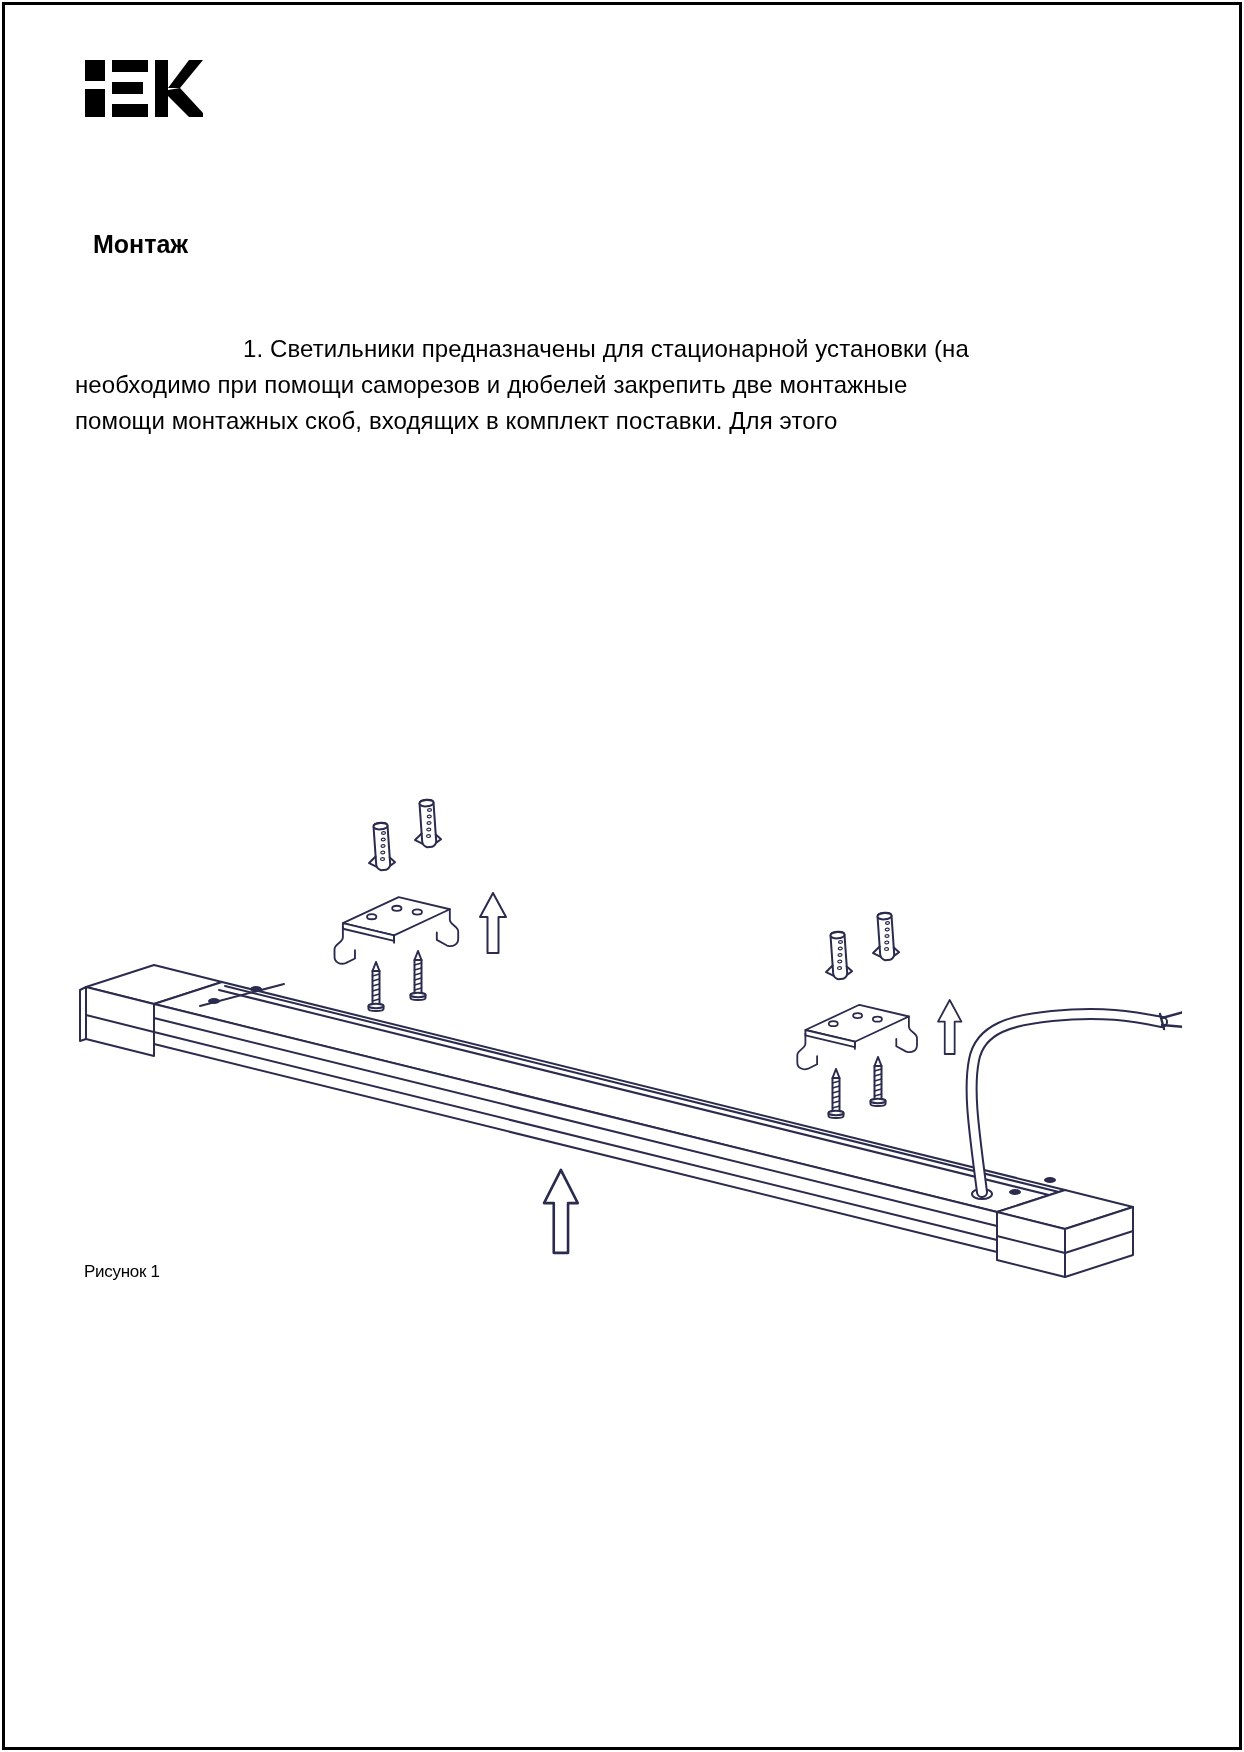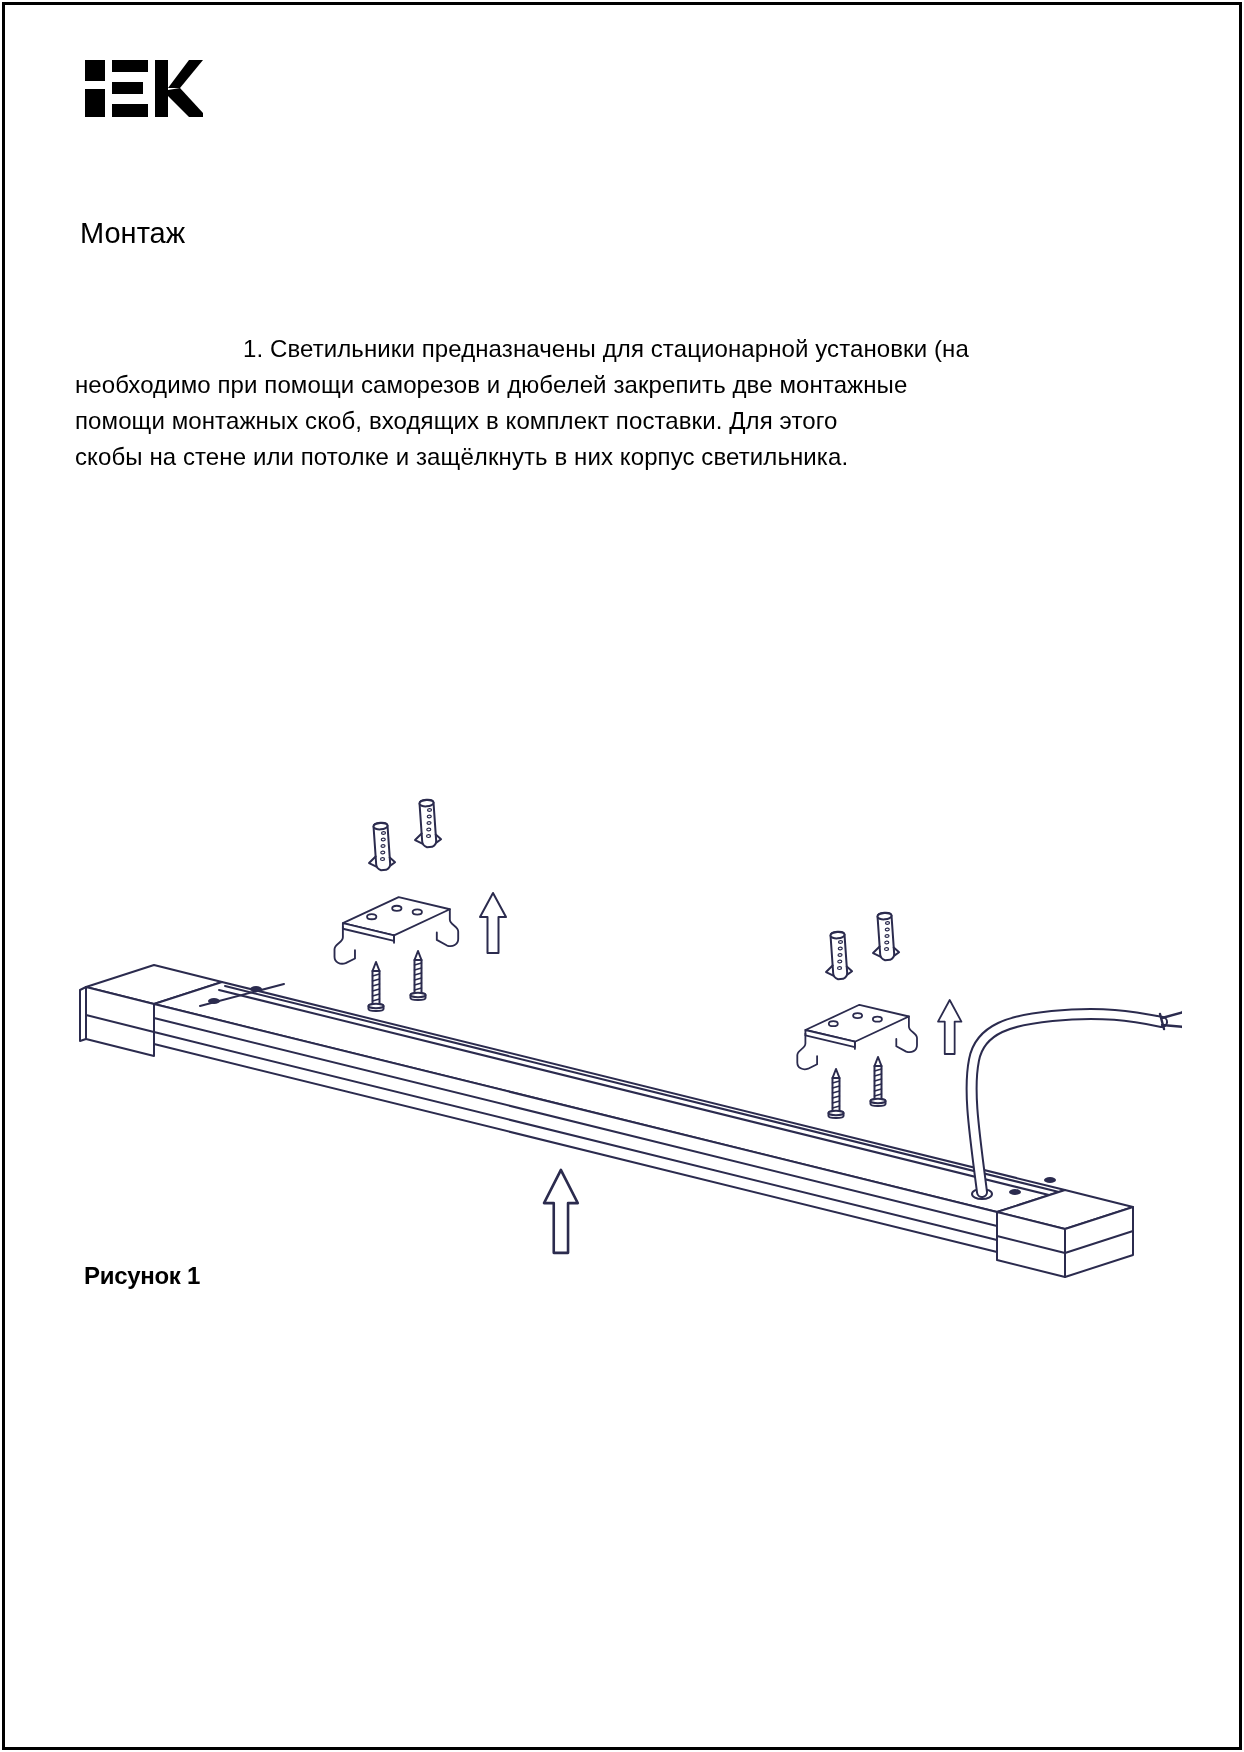--- a/index.html
+++ b/index.html
@@ -1,36 +1,36 @@
 <!DOCTYPE html>
 <html><head>
 <meta charset="utf-8">
 <style>
   html,body{margin:0;padding:0;background:#fff;}
   .page{position:relative;width:1244px;height:1752px;background:#fff;overflow:hidden;
         font-family:"Liberation Sans","DejaVu Sans",sans-serif;color:#000;}
   .page-border{position:absolute;inset:2px;border:3px solid #000;pointer-events:none;}
   .logo{position:absolute;left:85px;top:60px;width:118px;height:57px;}
   .logo *{fill:#000;}
-  .heading{position:absolute;left:75px;top:212px;margin:5px;font-size:29px;font-weight:400;}
+  .heading{position:absolute;left:75px;top:212px;margin:18px;font-size:25px;font-weight:700;}
   .body-text{position:absolute;left:75px;top:331px;font-size:24px;line-height:36px;
              letter-spacing:0.1px;white-space:nowrap;}
   .ind-num{padding-left:168px;}
   .ind-sm{padding-left:60px;}
   .figure{position:absolute;left:62px;top:700px;width:1120px;height:620px;}
   .figure path,.figure ellipse,.figure polygon{fill:#fff;stroke:#2b2b4e;stroke-width:2;
              stroke-linejoin:round;stroke-linecap:round;}
   .figure .nf{fill:none;}
   .figure .dk{fill:#2b2b4e;stroke:none;}
   .figure .mark{stroke-width:1.2;}
   .figure .thread{stroke-width:1.4;fill:none;}
   .figure .cable-out{fill:none;stroke:#2b2b4e;stroke-width:12;}
   .figure .cable-in{fill:none;stroke:#fff;stroke-width:8;}
   .figure .wire{fill:none;stroke:#2b2b4e;stroke-width:2.4;}
-  .caption{position:absolute;left:84px;top:1262px;font-size:24px;font-weight:700;
+  .caption{position:absolute;left:84px;top:1262px;font-size:17px;font-weight:400;
            letter-spacing:-0.3px;}
 </style>
 </head>
 <body>
 
 <div class="page">
   <div class="page-border"></div>
 
   <svg class="logo" viewBox="0 0 118 57" role="img">
     <rect x="0" y="0" width="20" height="21"></rect>
@@ -42,21 +42,20 @@
     <polygon points="83,28 104,0 118,0 95,28"></polygon>
     <polygon points="83,30 95,28 118,53 118,57 104,57 83,36"></polygon>
   </svg>
 
   <h1 class="heading">Монтаж</h1>
 
   <div class="body-text">
     <div class="ind-num">1. Светильники предназначены для стационарной установки (на</div>
     <div>необходимо при помощи саморезов и дюбелей закрепить две монтажные</div>
     <div>помощи монтажных скоб, входящих в комплект поставки. Для этого</div>
-    <div>скобы на стене или потолке и защёлкнуть в них корпус светильника.</div>
   </div>
 
   <svg class="figure" viewBox="0 0 1120 620" role="img">
     <defs>
       <g id="g-dowel">
         <path d="M5,8 C5,3.5 19,3.5 19,8 L19,46 C19,48.5 17,51 14.5,52 L9.5,52 C7,51 5,48.5 5,46 Z"></path>
         <ellipse cx="12" cy="8" rx="7" ry="3.2"></ellipse>
         <path class="nf" d="M5,38 L-2,44 L5,48"></path>
         <path class="nf" d="M19,40 L24,45 L19,48"></path>
         <ellipse class="mark" cx="14.5" cy="15" rx="2" ry="1.4"></ellipse>

